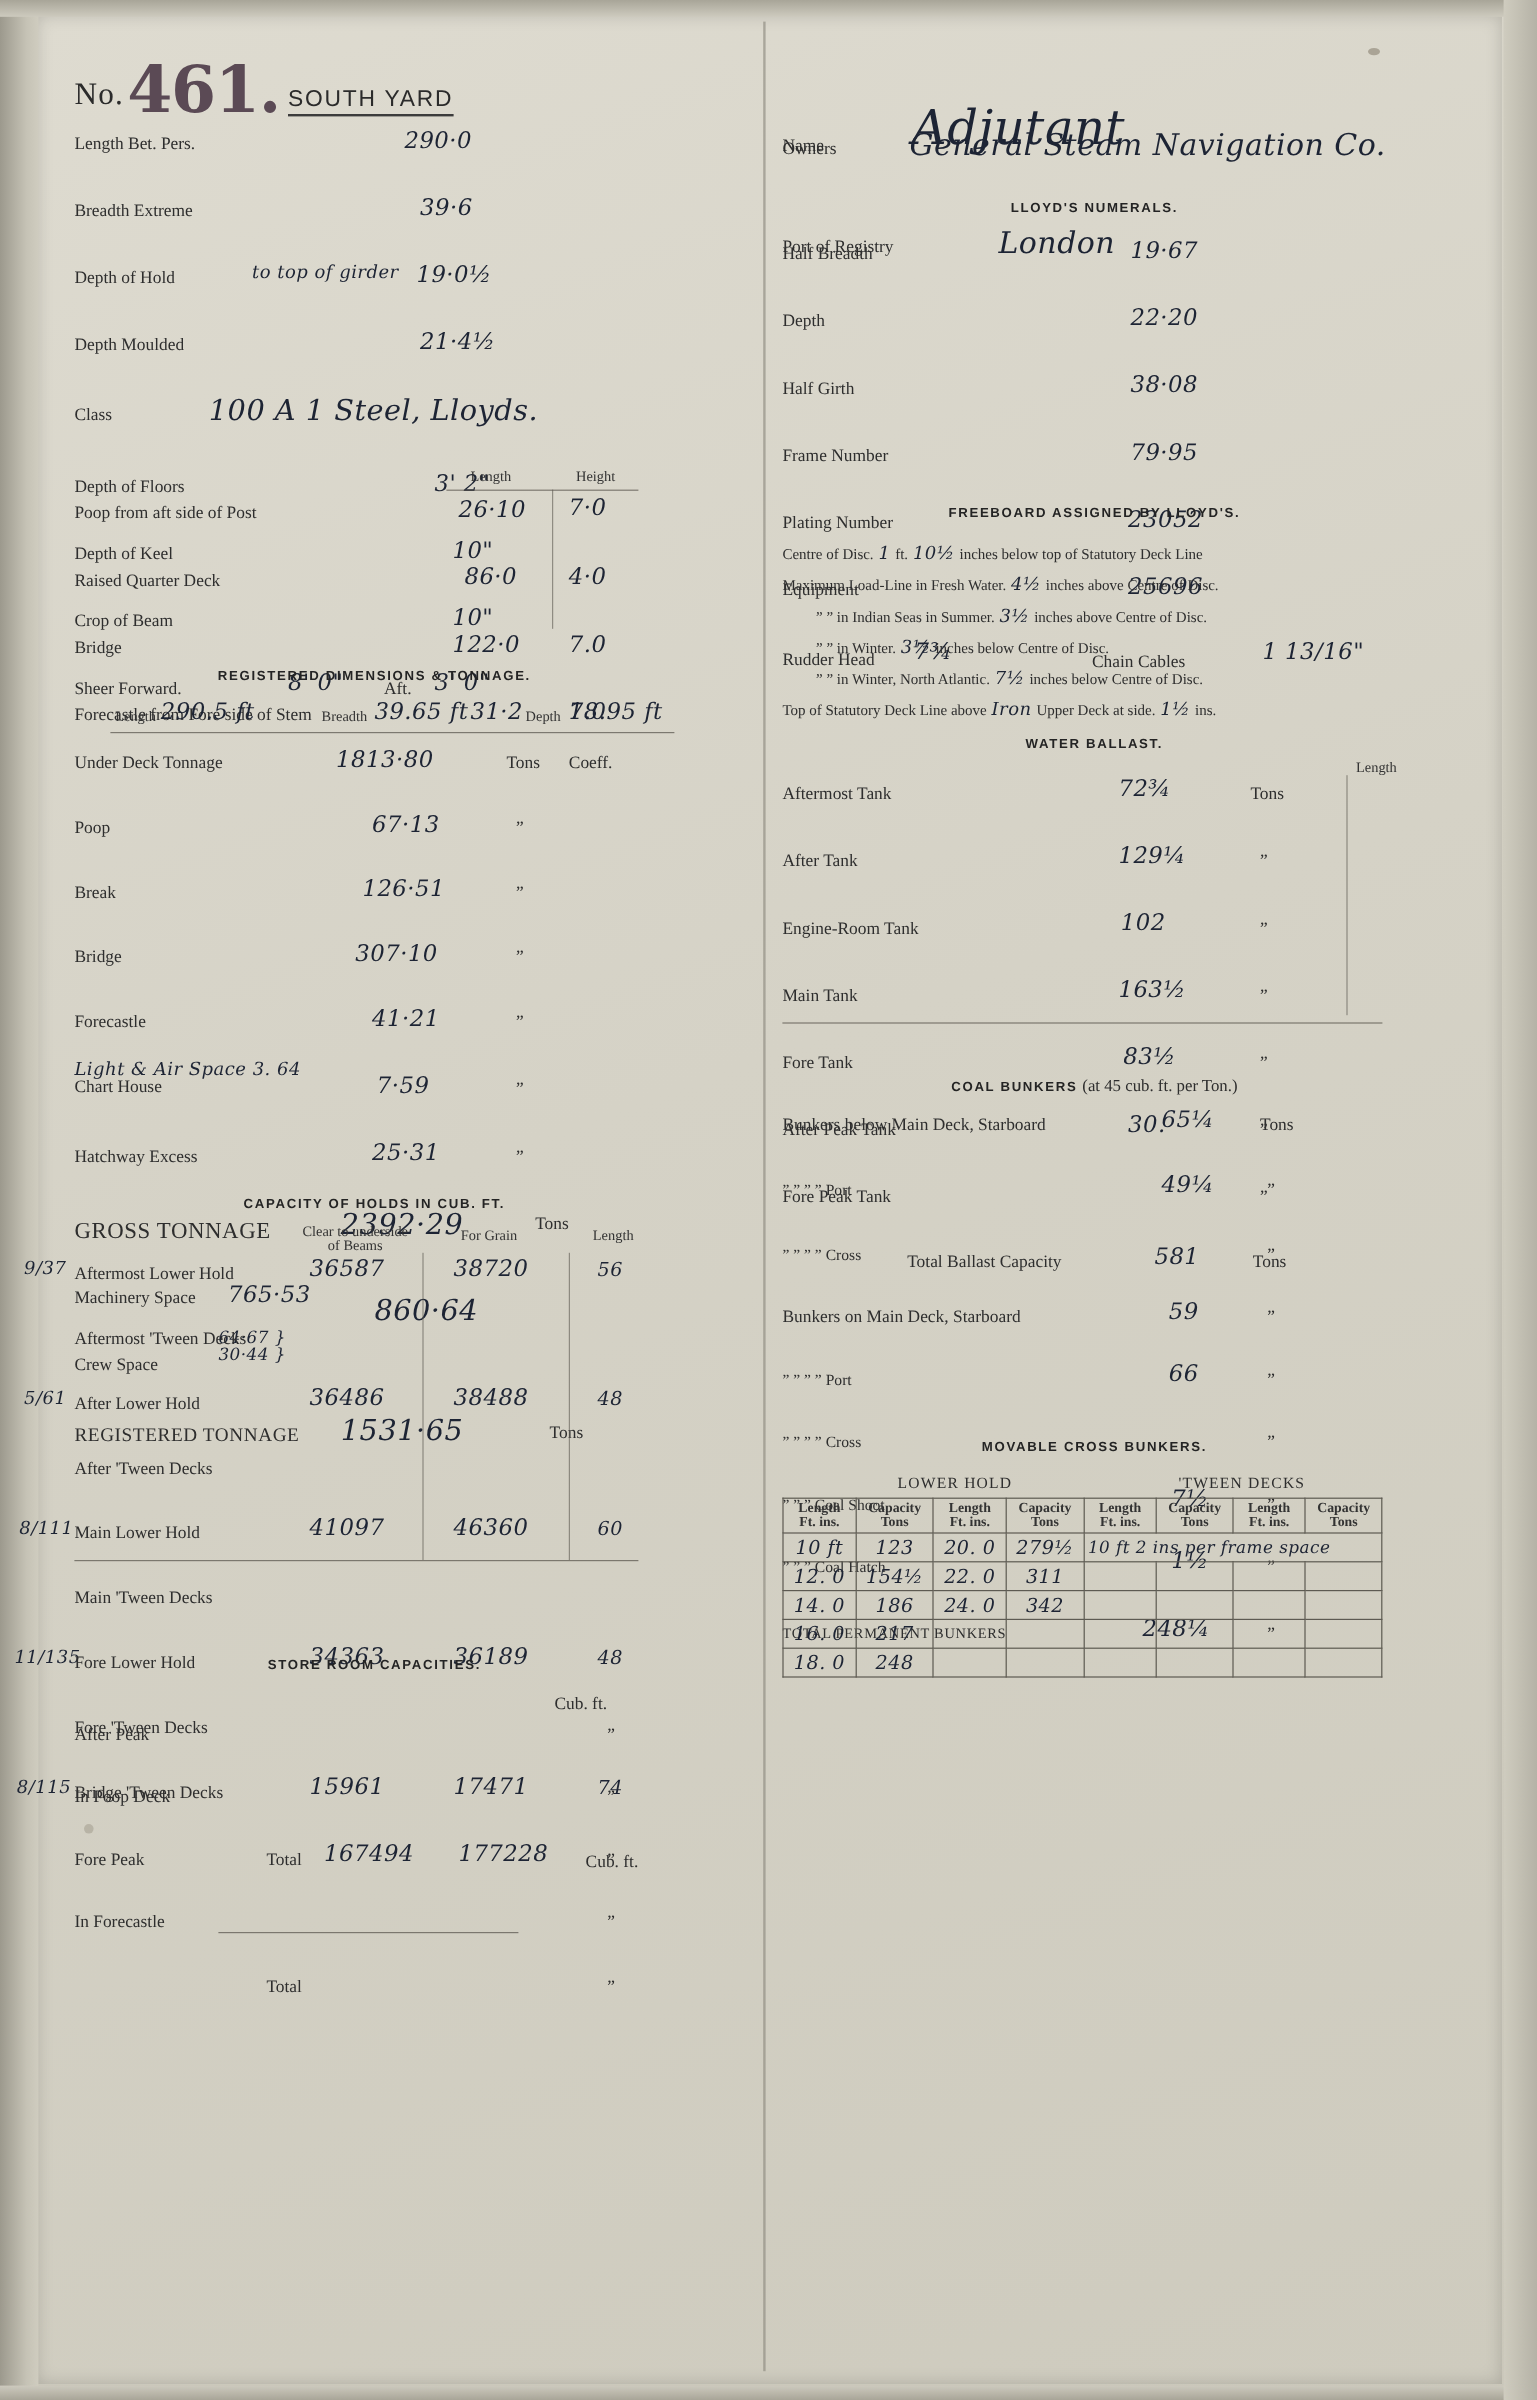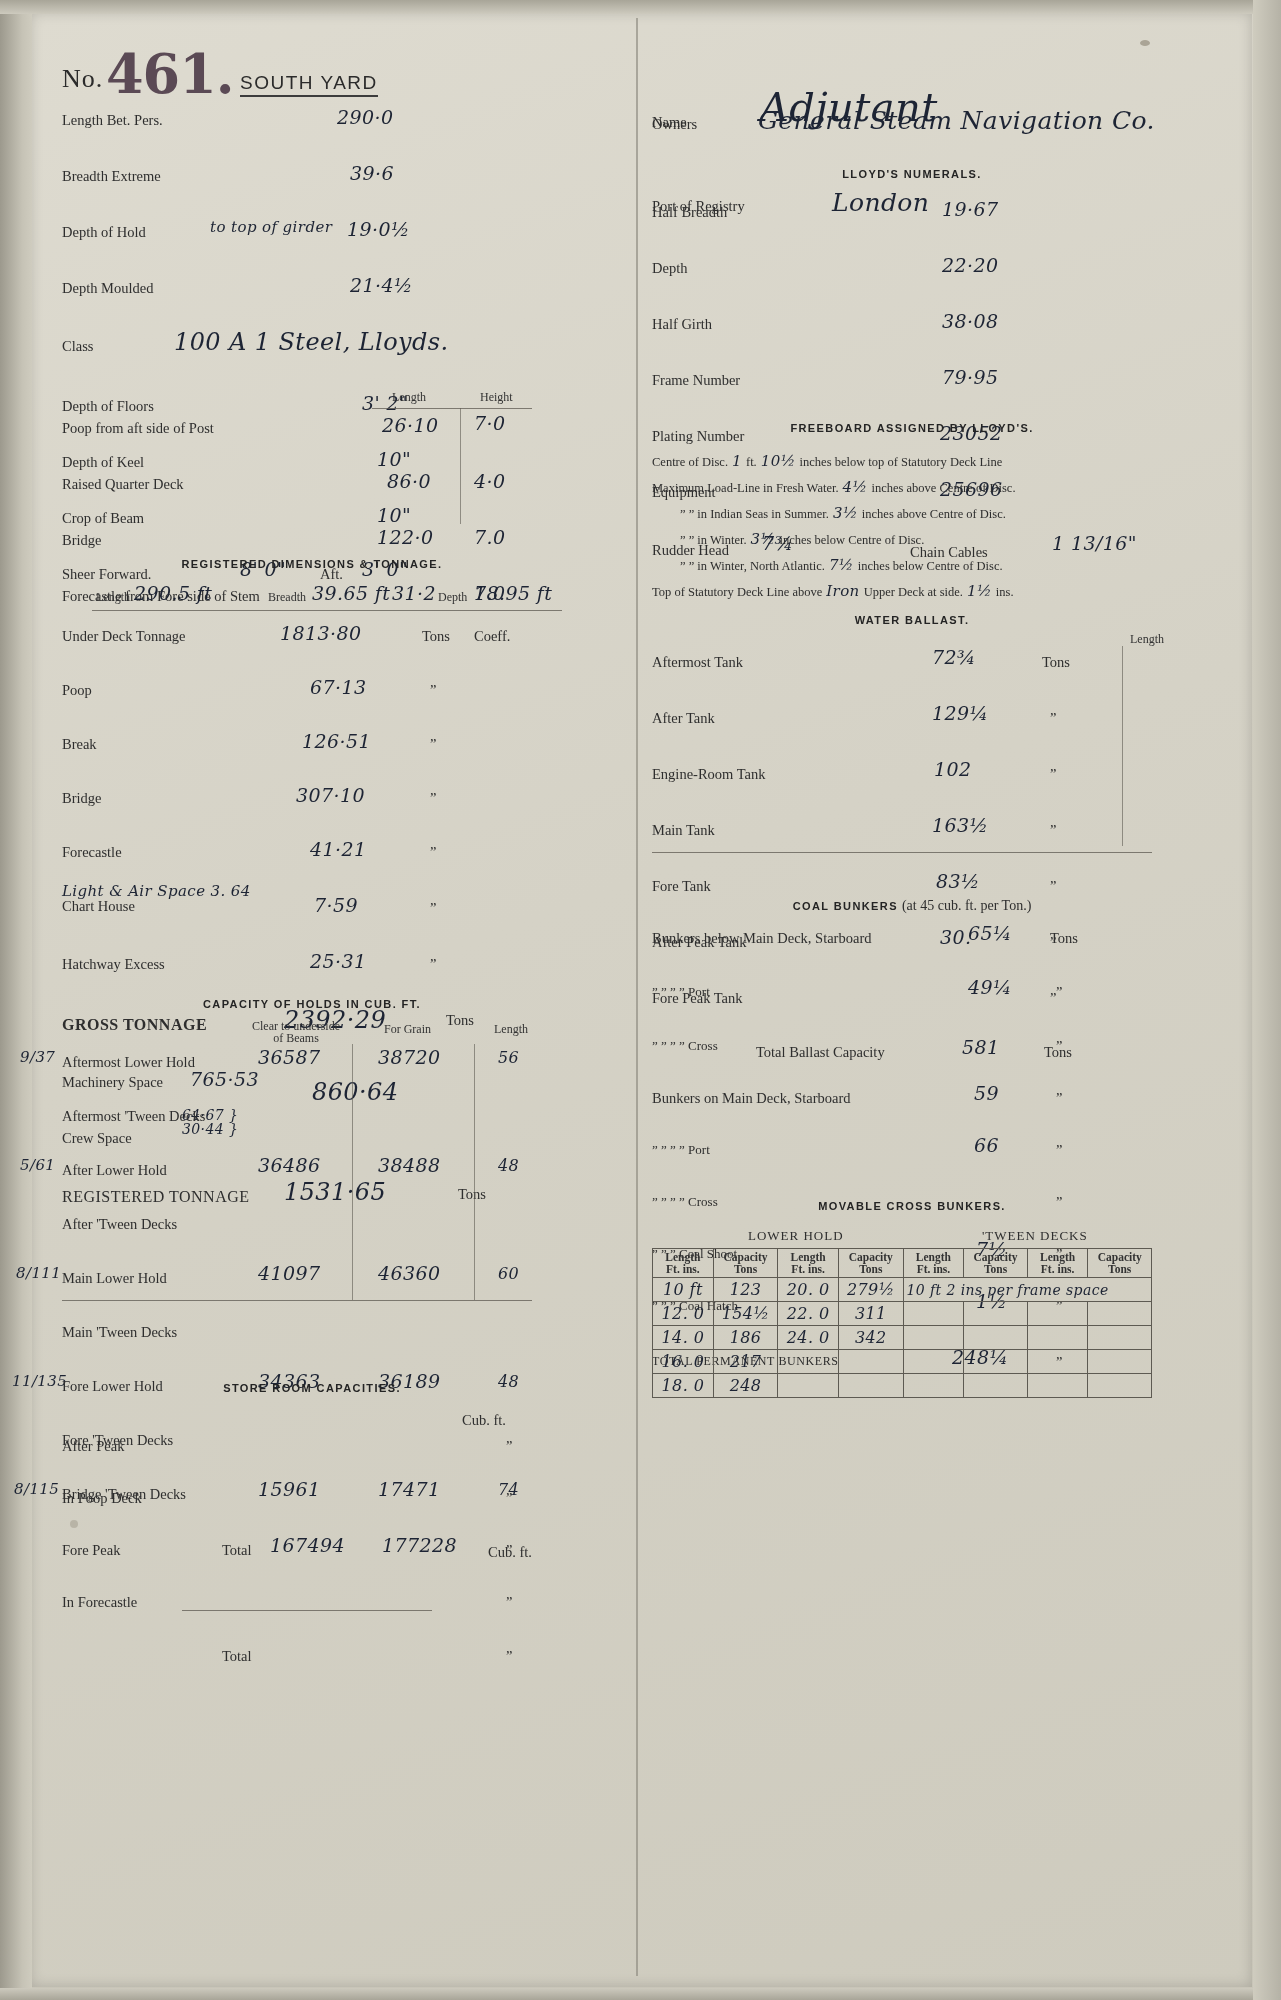--- a/index.html
+++ b/index.html
@@ -207,21 +207,21 @@
         <span class="ms val" style="left:252px;top:6px;">7·59</span>
         <span class="pl val" style="left:368px;top:12px;">”</span>
       </div>
       <div class="row" style="top:238px;">
         <span class="pl lbl">Hatchway Excess</span>
         <span class="ms val" style="left:248px;top:-2px;">25·31</span>
         <span class="pl val" style="left:368px;top:4px;">”</span>
       </div>
 
       <div class="row" style="top:272px;">
-        <span class="pl lbl" style="font-size:16px;letter-spacing:.5px;font-weight:bold;">GROSS TONNAGE</span>
+        <span class="pl lbl" style="font-size:19px;letter-spacing:.5px;">GROSS TONNAGE</span>
         <span class="ms val big" style="left:222px;top:-6px;">2392·29</span>
         <span class="pl val" style="left:384px;top:0px;">Tons</span>
       </div>
 
       <div class="row" style="top:304px;">
         <span class="pl lbl">Machinery Space</span>
         <span class="ms val" style="left:128px;top:-2px;">765·53</span>
         <span class="ms val big" style="left:250px;top:8px;">860·64</span>
       </div>
       <div class="row" style="top:334px;">

